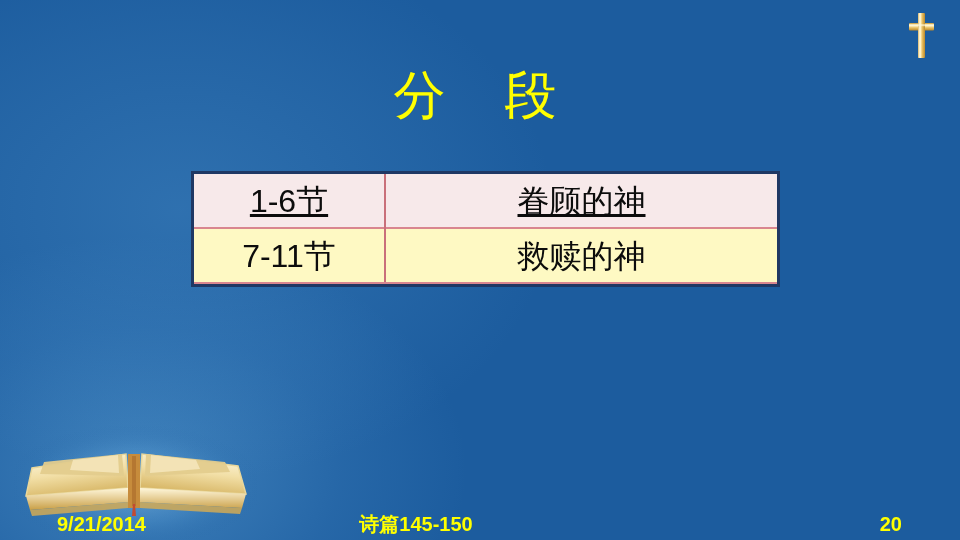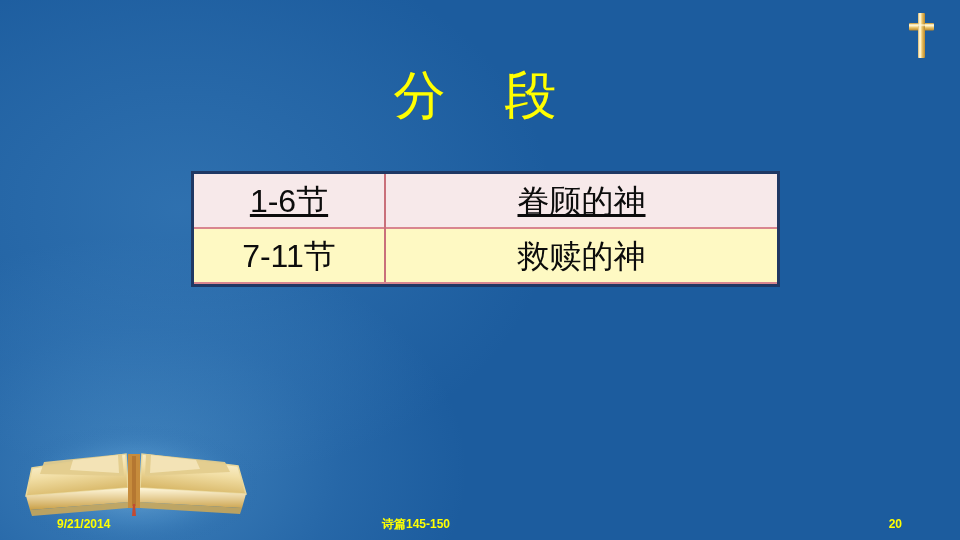--- a/index.html
+++ b/index.html
@@ -111,21 +111,21 @@
     position: absolute;
     left: 0;
     bottom: 0;
     width: 960px;
     height: 34px;
   }
   .footer-text {
     position: absolute;
     bottom: 6px;
     color: #FFFF00;
-    font-size: 12px;
+    font-size: 20px;
     font-weight: bold;
     line-height: 20px;
     white-space: nowrap;
   }
   #footer-date { left: 57px; }
   #footer-center {
     left: 0;
     width: 832px;
     text-align: center;
   }

